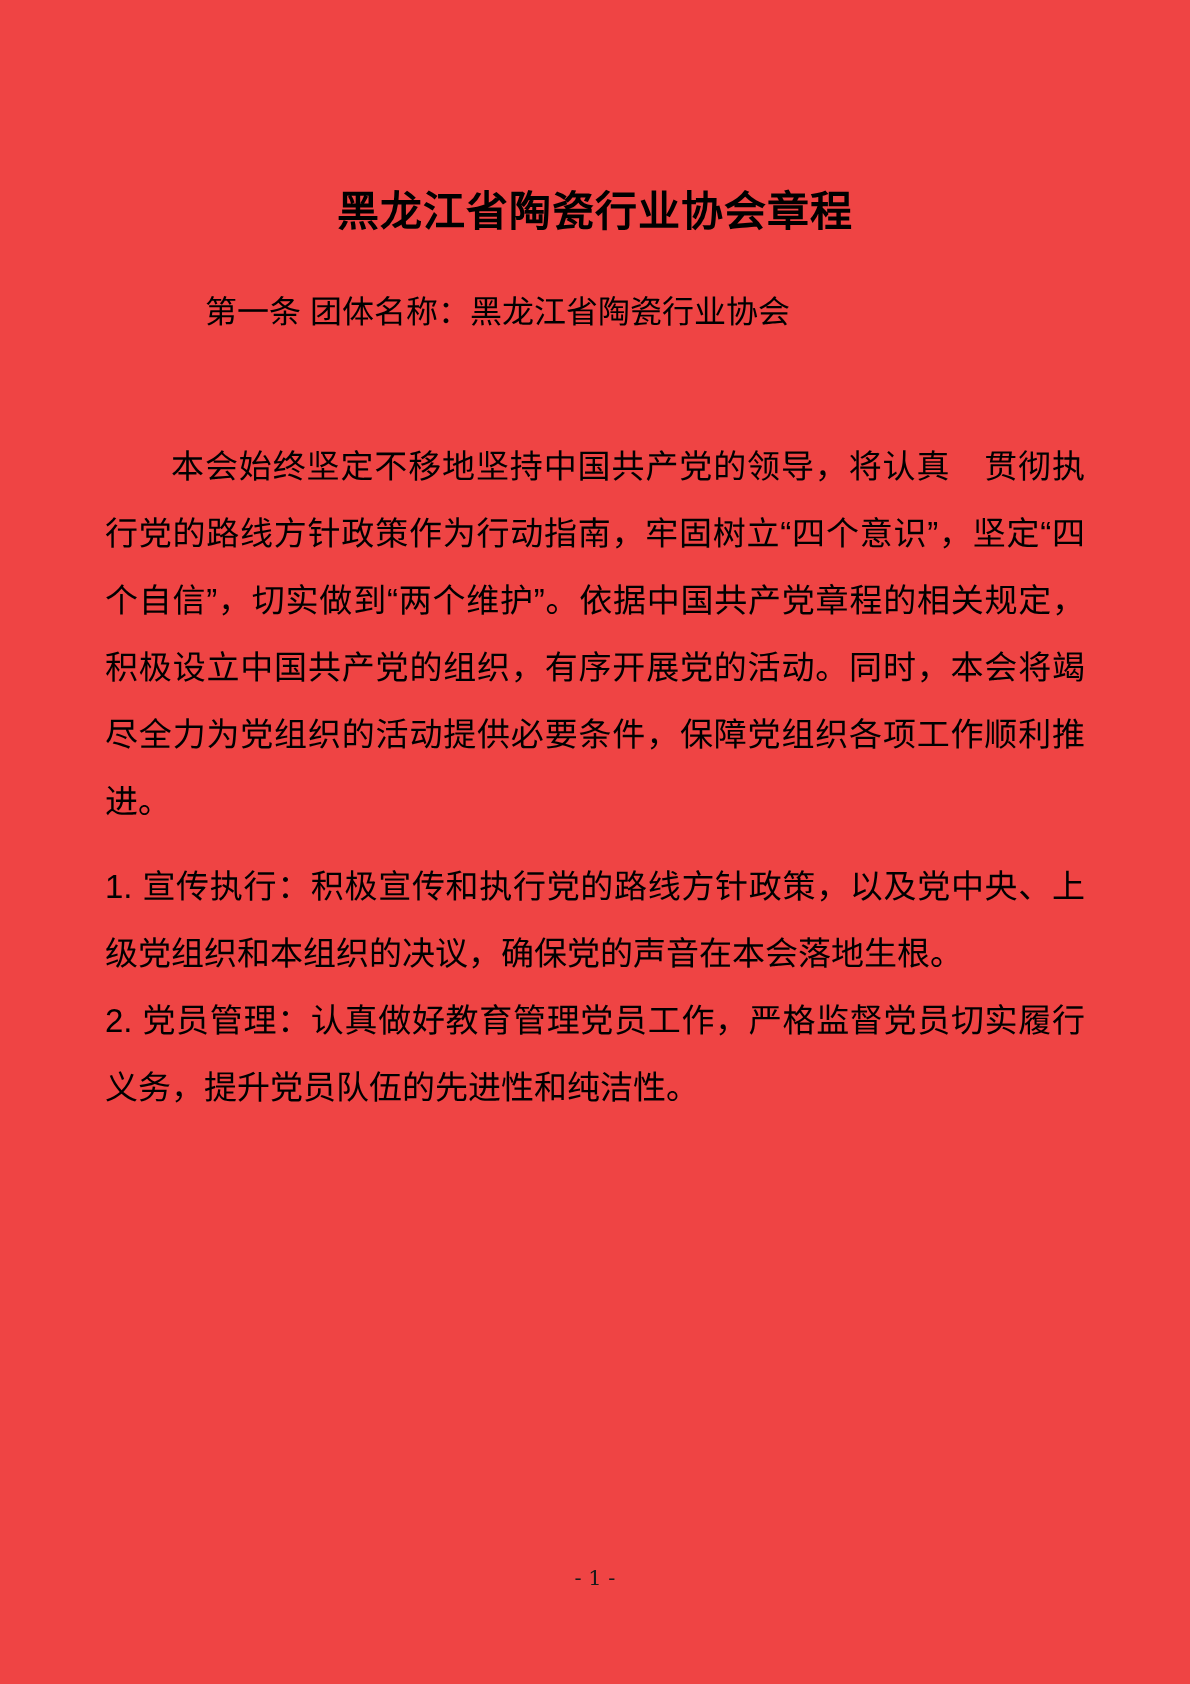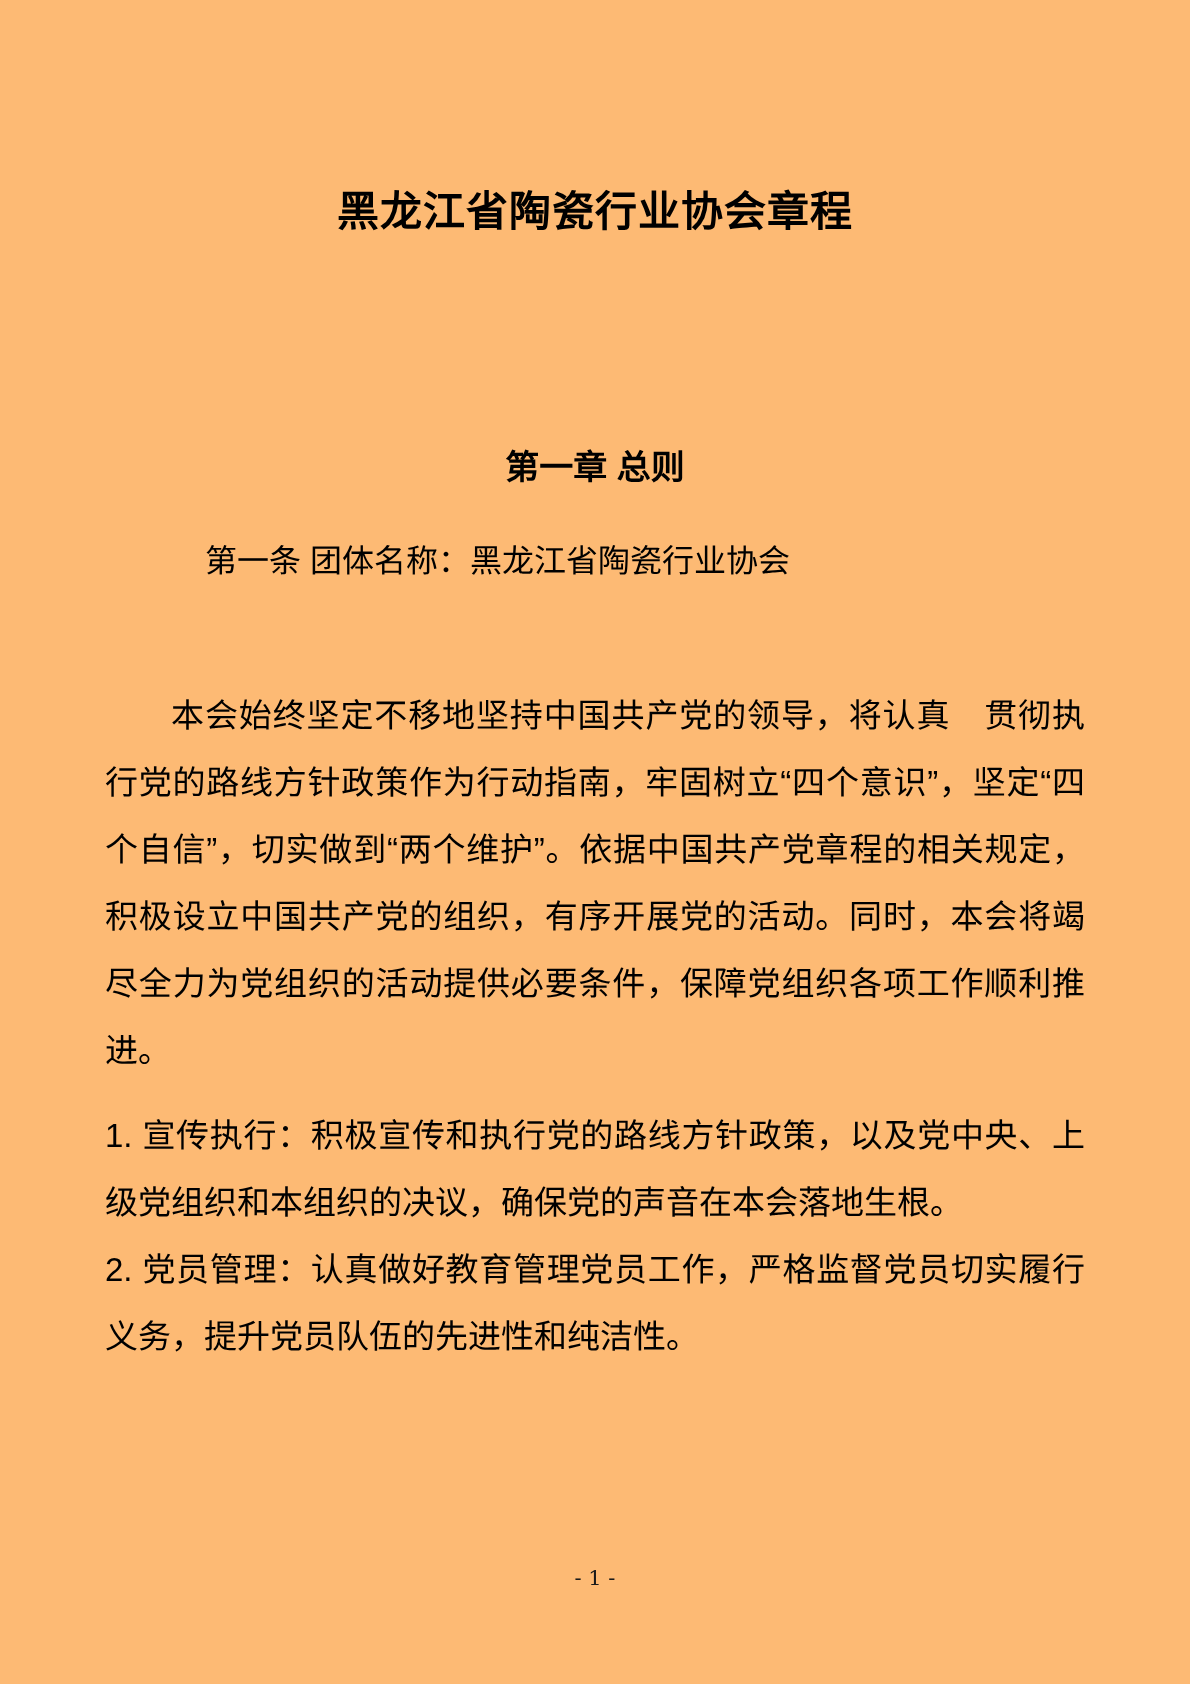--- a/index.html
+++ b/index.html
@@ -5,21 +5,21 @@
   html, body {
     margin: 0;
     padding: 0;
     background: #ffffff;
   }
   .page {
     position: relative;
     width: 1190px;
     height: 1684px;
     margin: 0 auto;
-    background: #fdba74;
+    background: #ef4444;
     color: #000000;
     overflow: hidden;
     font-family: "Liberation Sans", sans-serif;
   }
   .content {
     margin: 0 105px;
   }
   .doc-title {
     margin: 0;
     padding-top: 185px;
@@ -81,21 +81,20 @@
   }
 </style>
 </head>
 <body>
 
 <div class="page">
   <div class="content">
 
     <h1 class="doc-title">黑龙江省陶瓷行业协会章程</h1>
 
-    <h2 class="chapter-heading">第一章 总则</h2>
 
     <p class="article-line">第一条 团体名称：黑龙江省陶瓷行业协会</p>
 
     <p class="body-paragraph first">本会始终坚定不移地坚持中国共产党的领导，将认真　贯彻执行党的路线方针政策作为行动指南，牢固树立“四个意识”，坚定“四个自信”，切实做到“两个维护”。依据中国共产党章程的相关规定，积极设立中国共产党的组织，有序开展党的活动。同时，本会将竭尽全力为党组织的活动提供必要条件，保障党组织各项工作顺利推进。</p>
 
 
     <div class="numbered-list">
       <p class="numbered-item">1. 宣传执行：积极宣传和执行党的路线方针政策，以及党中央、上级党组织和本组织的决议，确保党的声音在本会落地生根。</p>
       <p class="numbered-item">2. 党员管理：认真做好教育管理党员工作，严格监督党员切实履行义务，提升党员队伍的先进性和纯洁性。</p>
     </div>

